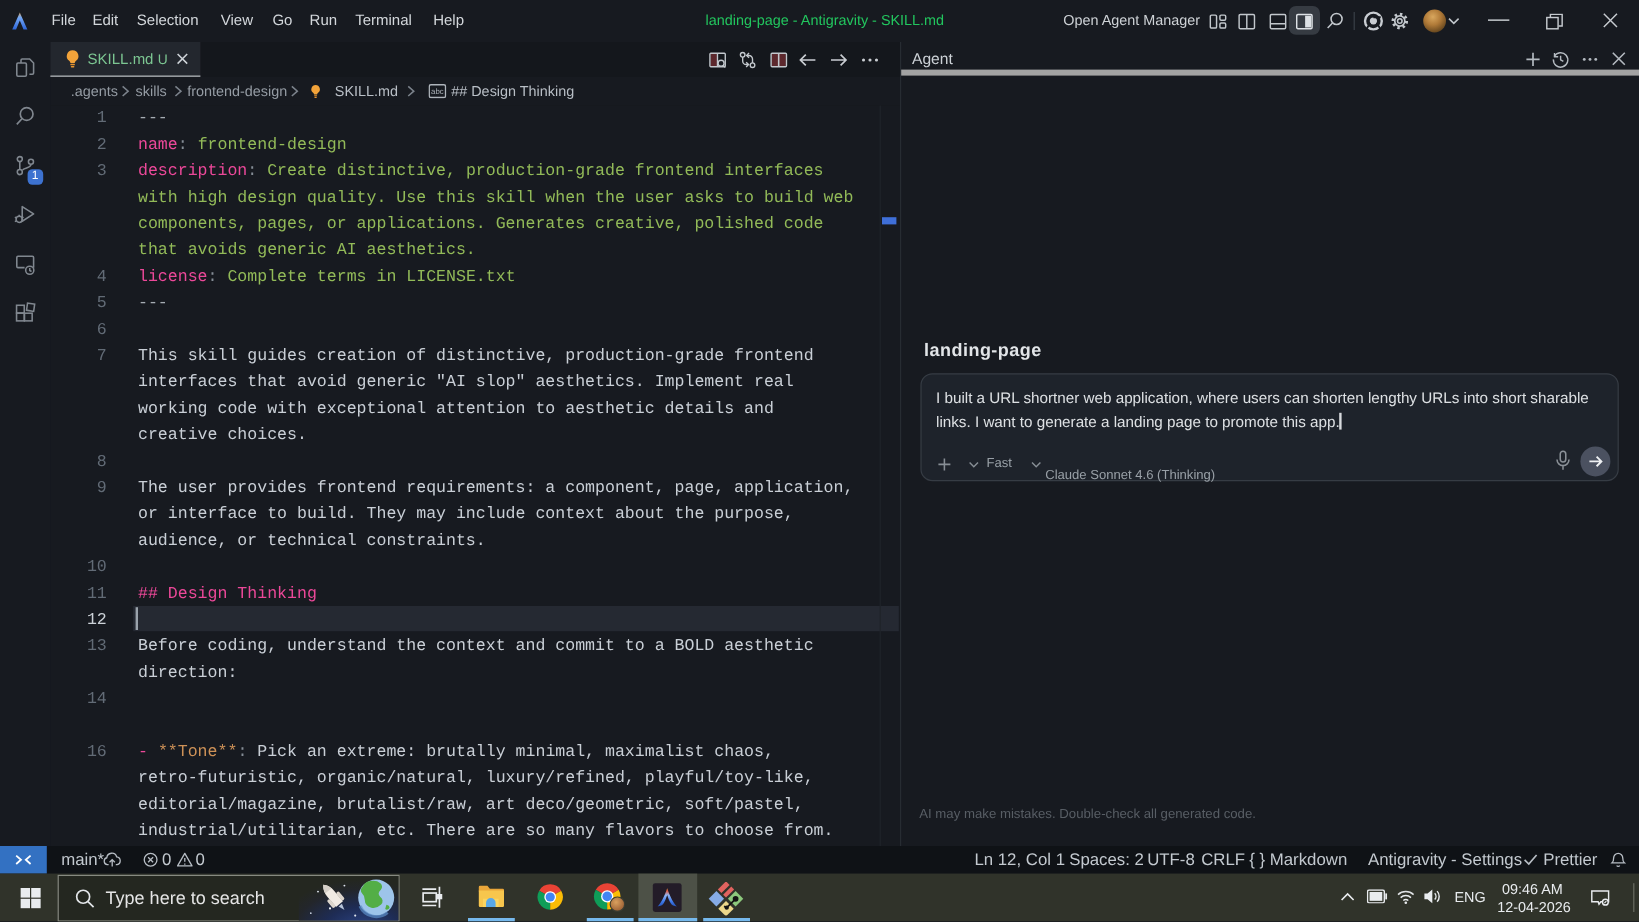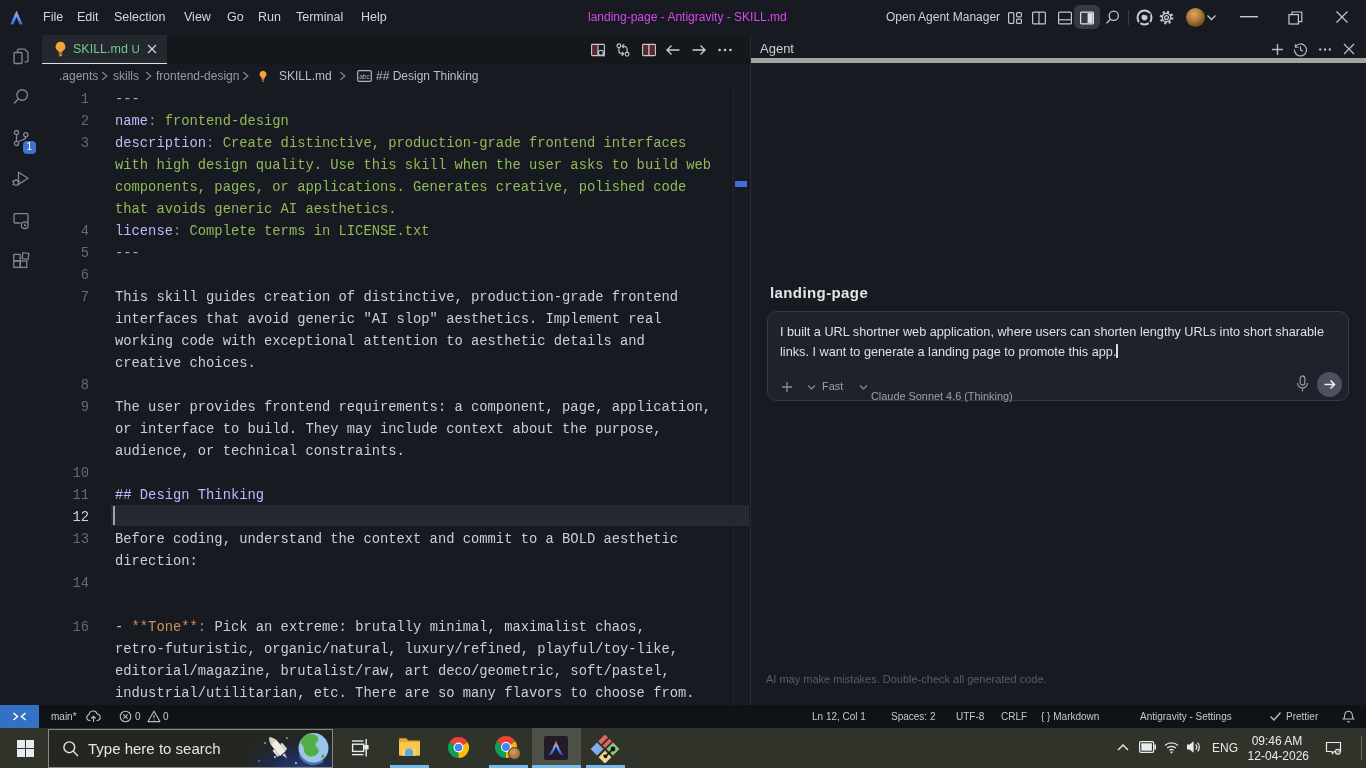--- a/index.html
+++ b/index.html
@@ -4,41 +4,41 @@
 <style>
   * { margin:0; padding:0; box-sizing:border-box; }
   html,body { width:1366px; height:768px; overflow:hidden; background:#171a20;
     font-family:"Liberation Sans", sans-serif; }
   .abs { position:absolute; }
   #stage { position:relative; width:1366px; height:768px; background:#171a20; }
 
   
   #titlebar { position:absolute; left:0; top:0; width:1366px; height:35px; background:#171a20; }
   .menu { position:absolute; top:0; height:35px; line-height:35px; color:#d3d7db; font-size:12.5px; }
-  #wintitle { position:absolute; top:0; height:35px; line-height:35px; color:#d946ef; font-size:12px; }
+  #wintitle { position:absolute; top:0; height:35px; line-height:35px; color:#22c55e; font-size:12px; }
   #oam { position:absolute; top:0; height:35px; line-height:35px; color:#ced2d6; font-size:12px; }
 
   
   #actbar { position:absolute; left:0; top:35px; width:42px; height:670px; background:#171a20; }
   .aicon { position:absolute; left:11px; width:20px; height:20px; }
 
   
   #tabbar { position:absolute; left:42px; top:35px; width:708px; height:29px; background:#14171c; }
   #tab1 { position:absolute; left:0; top:0; width:125px; height:28px; background:#23272e; }
   #tabline { position:absolute; left:0; top:28px; width:125px; height:1px; background:#dfe3e7; }
   #crumbs { position:absolute; left:42px; top:64px; width:708px; height:24px; background:#171a20;
     color:#959ca4; font-size:12px; line-height:24px; }
 
   
   #editor { position:absolute; left:42px; top:88px; width:708px; height:617px; background:#171a20;
     font-family:"Liberation Mono", monospace; font-size:13.8px; }
   .row { position:absolute; left:0; height:22px; line-height:22px; white-space:pre; }
   .ln { position:absolute; left:0; top:0; width:47px; text-align:right; color:#626b76; }
   .ct { position:absolute; left:73px; top:0; color:#c9cfd6; }
-  .red { color:#c4b5fd; } .grn { color:#92ba58; } .org { color:#cd9157; }
+  .red { color:#ec4899; } .grn { color:#92ba58; } .org { color:#cd9157; }
   .gry { color:#a6adb4; } .pun { color:#858d96; }
   #curline { position:absolute; left:69px; top:417px; width:638px; height:21px; background:#252932; }
   #cursor { position:absolute; left:71px; top:418px; width:1.6px; height:19px; background:#9aa2ab; }
   #ruler { position:absolute; left:691px; top:0; width:16px; height:617px; border-left:1px solid #20242a; }
   #rulermark { position:absolute; left:693px; top:93px; width:12px; height:6px; background:#3f6fd8; }
 
   
   #agent { position:absolute; left:750px; top:35px; width:616px; height:670px; background:#171a20;
     border-left:1px solid #272c32; }
   #agenthdr { position:absolute; left:0; top:0; width:616px; height:28px; border-bottom:5px solid #a3a3a3;
@@ -46,21 +46,21 @@
   #apTitle { position:absolute; left:19px; top:249px; color:#e2e5e8; font-size:15px; font-weight:bold; letter-spacing:0.4px; }
   #inputbox { position:absolute; left:16px; top:276px; width:582px; height:90px; background:#1e232b;
     border:1px solid #363c44; border-radius:10px; }
   .itext { position:absolute; left:12px; color:#dde0e3; font-size:12.7px; white-space:pre; }
   #irow { position:absolute; left:12px; top:66px; width:558px; height:18px; color:#99a0a7; font-size:10.9px; }
   #sendbtn { position:absolute; right:6px; top:60px; width:25px; height:25px; border-radius:50%; background:#4b5160; }
   #ainote { position:absolute; left:15px; top:638px; color:#585e65; font-size:11px; }
 
   
   #status { position:absolute; left:0; top:705px; width:1366px; height:23px; background:#0f1216;
-    color:#c3c9cf; font-size:10px; }
+    color:#c3c9cf; font-size:14px; }
   #remote { position:absolute; left:0; top:0; width:39px; height:23px; background:#3371c2; }
   .st { position:absolute; top:0; height:23px; line-height:23px; white-space:nowrap; }
 
   
   #taskbar { position:absolute; left:0; top:728px; width:1366px; height:40px; background:#30332a; }
   #searchbox { position:absolute; left:48px; top:1px; width:285px; height:39px; background:#242720;
     border:1px solid #878a81; overflow:hidden; }
   .tbtext { color:#e8ebee; font-size:12px; }
   #activeapp { position:absolute; left:532px; top:0; width:49px; height:40px; background:#4d5147; }
   .runline { position:absolute; top:37px; height:3px; background:#76b9ed; }

